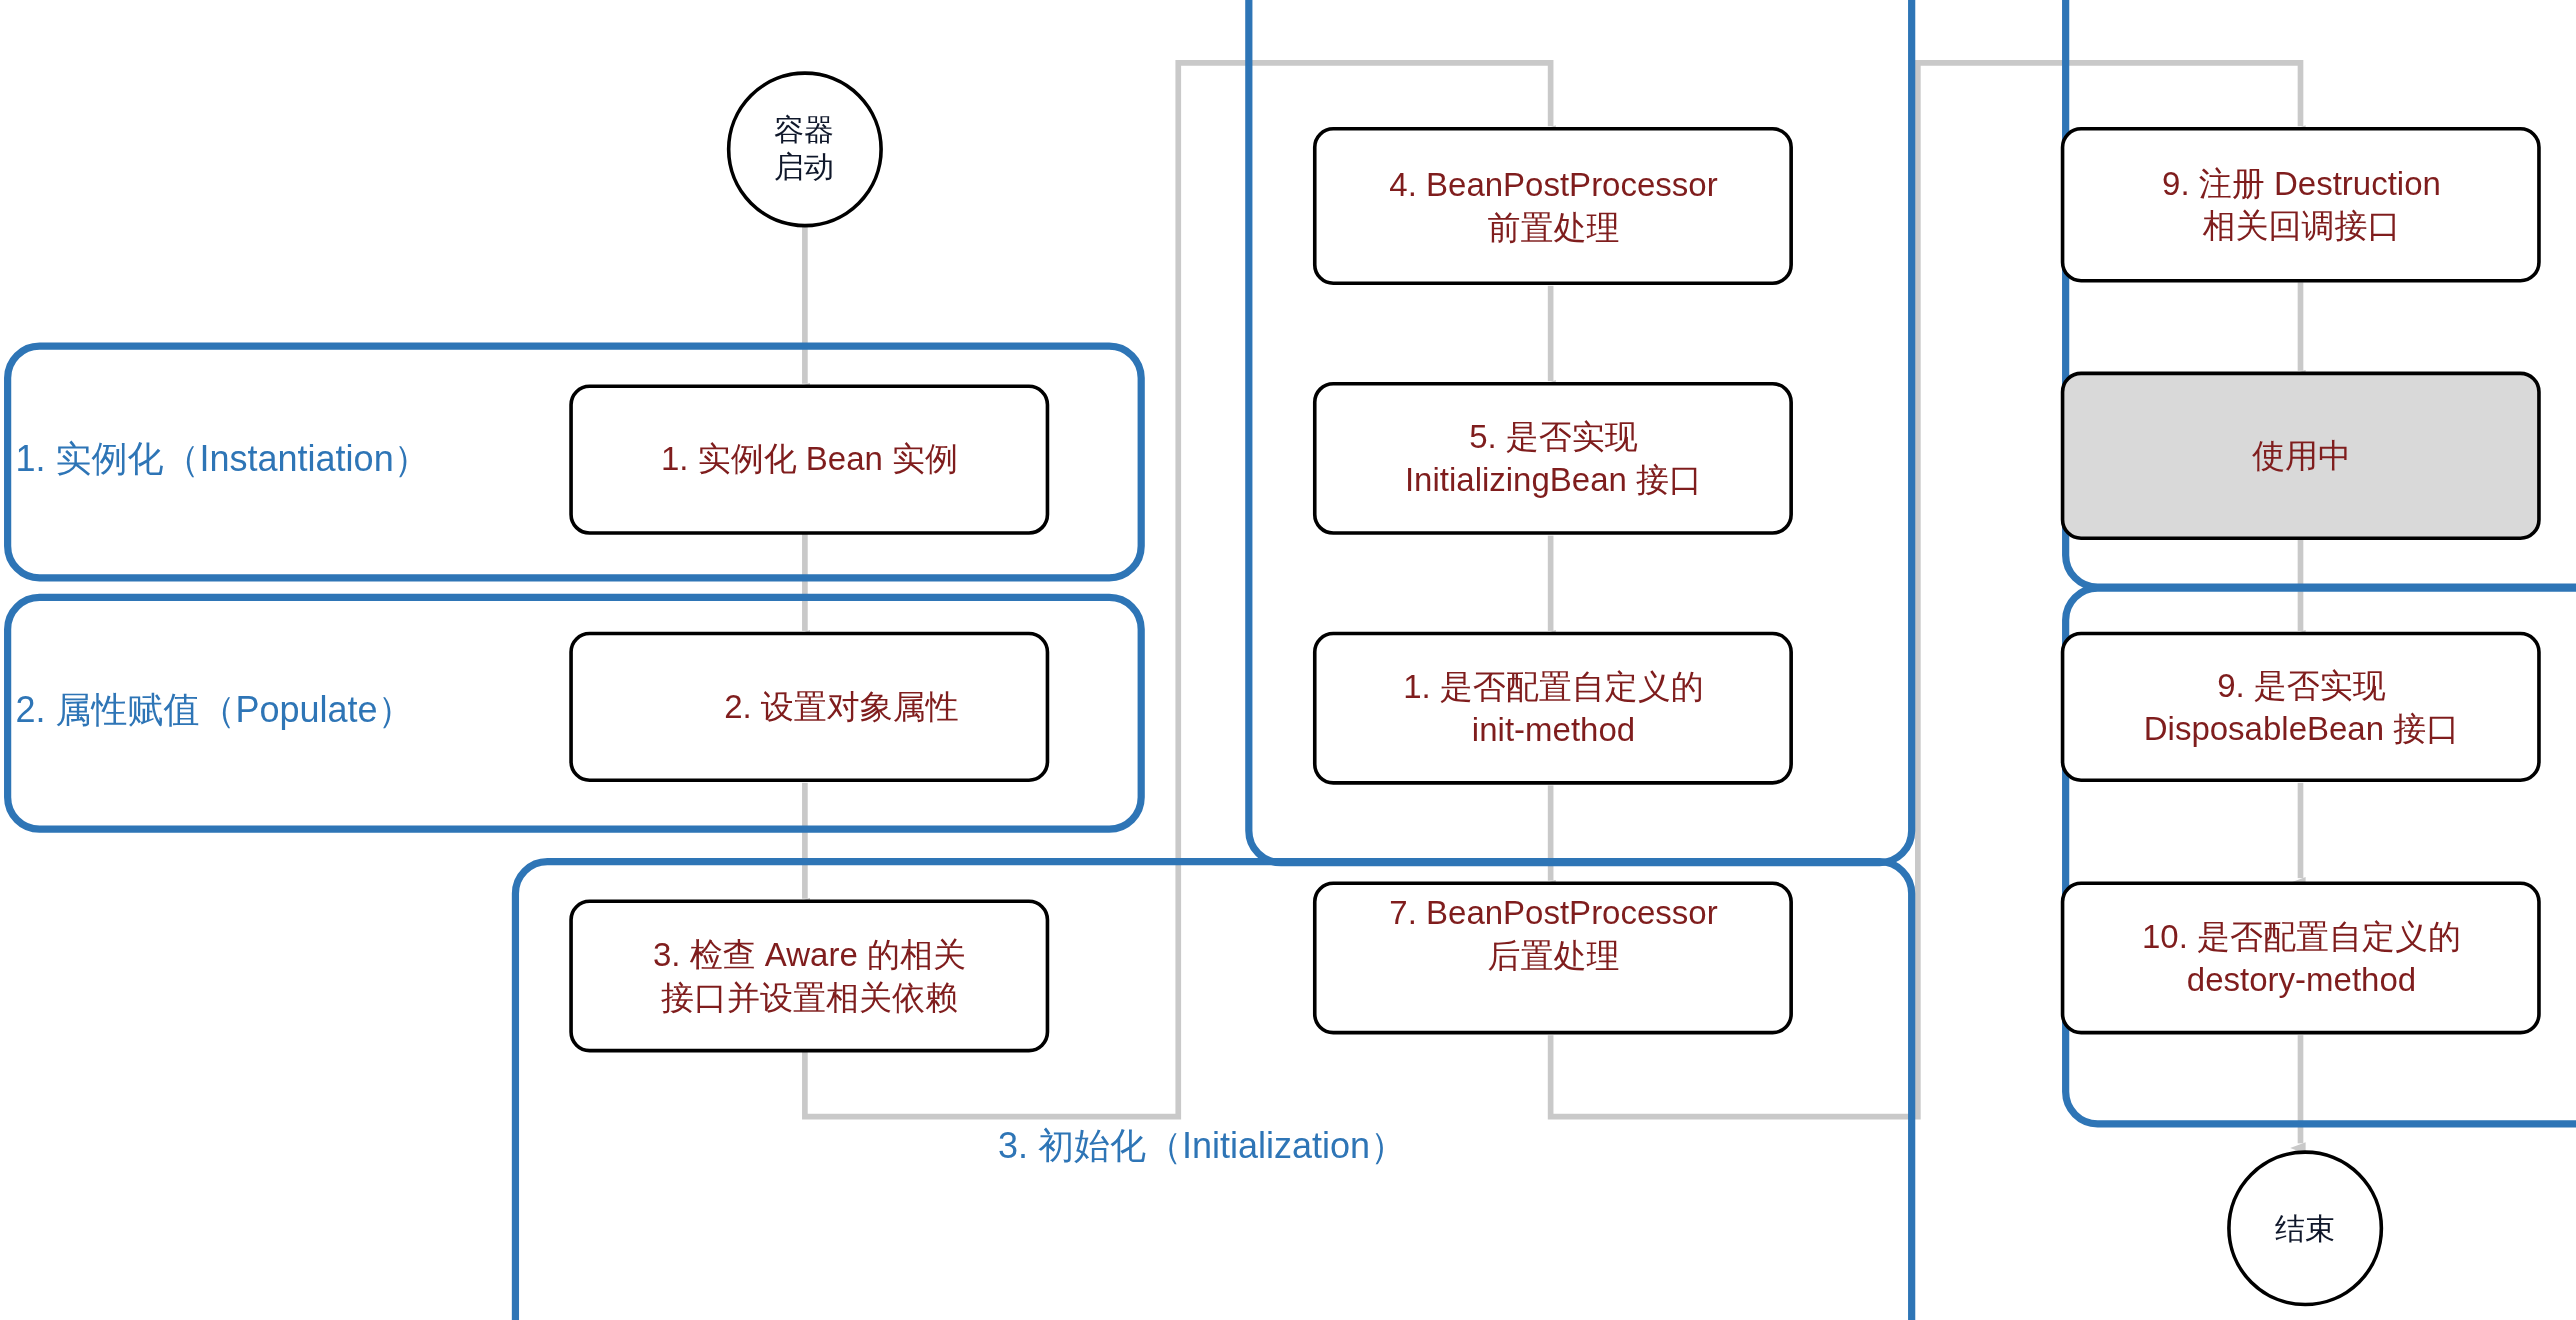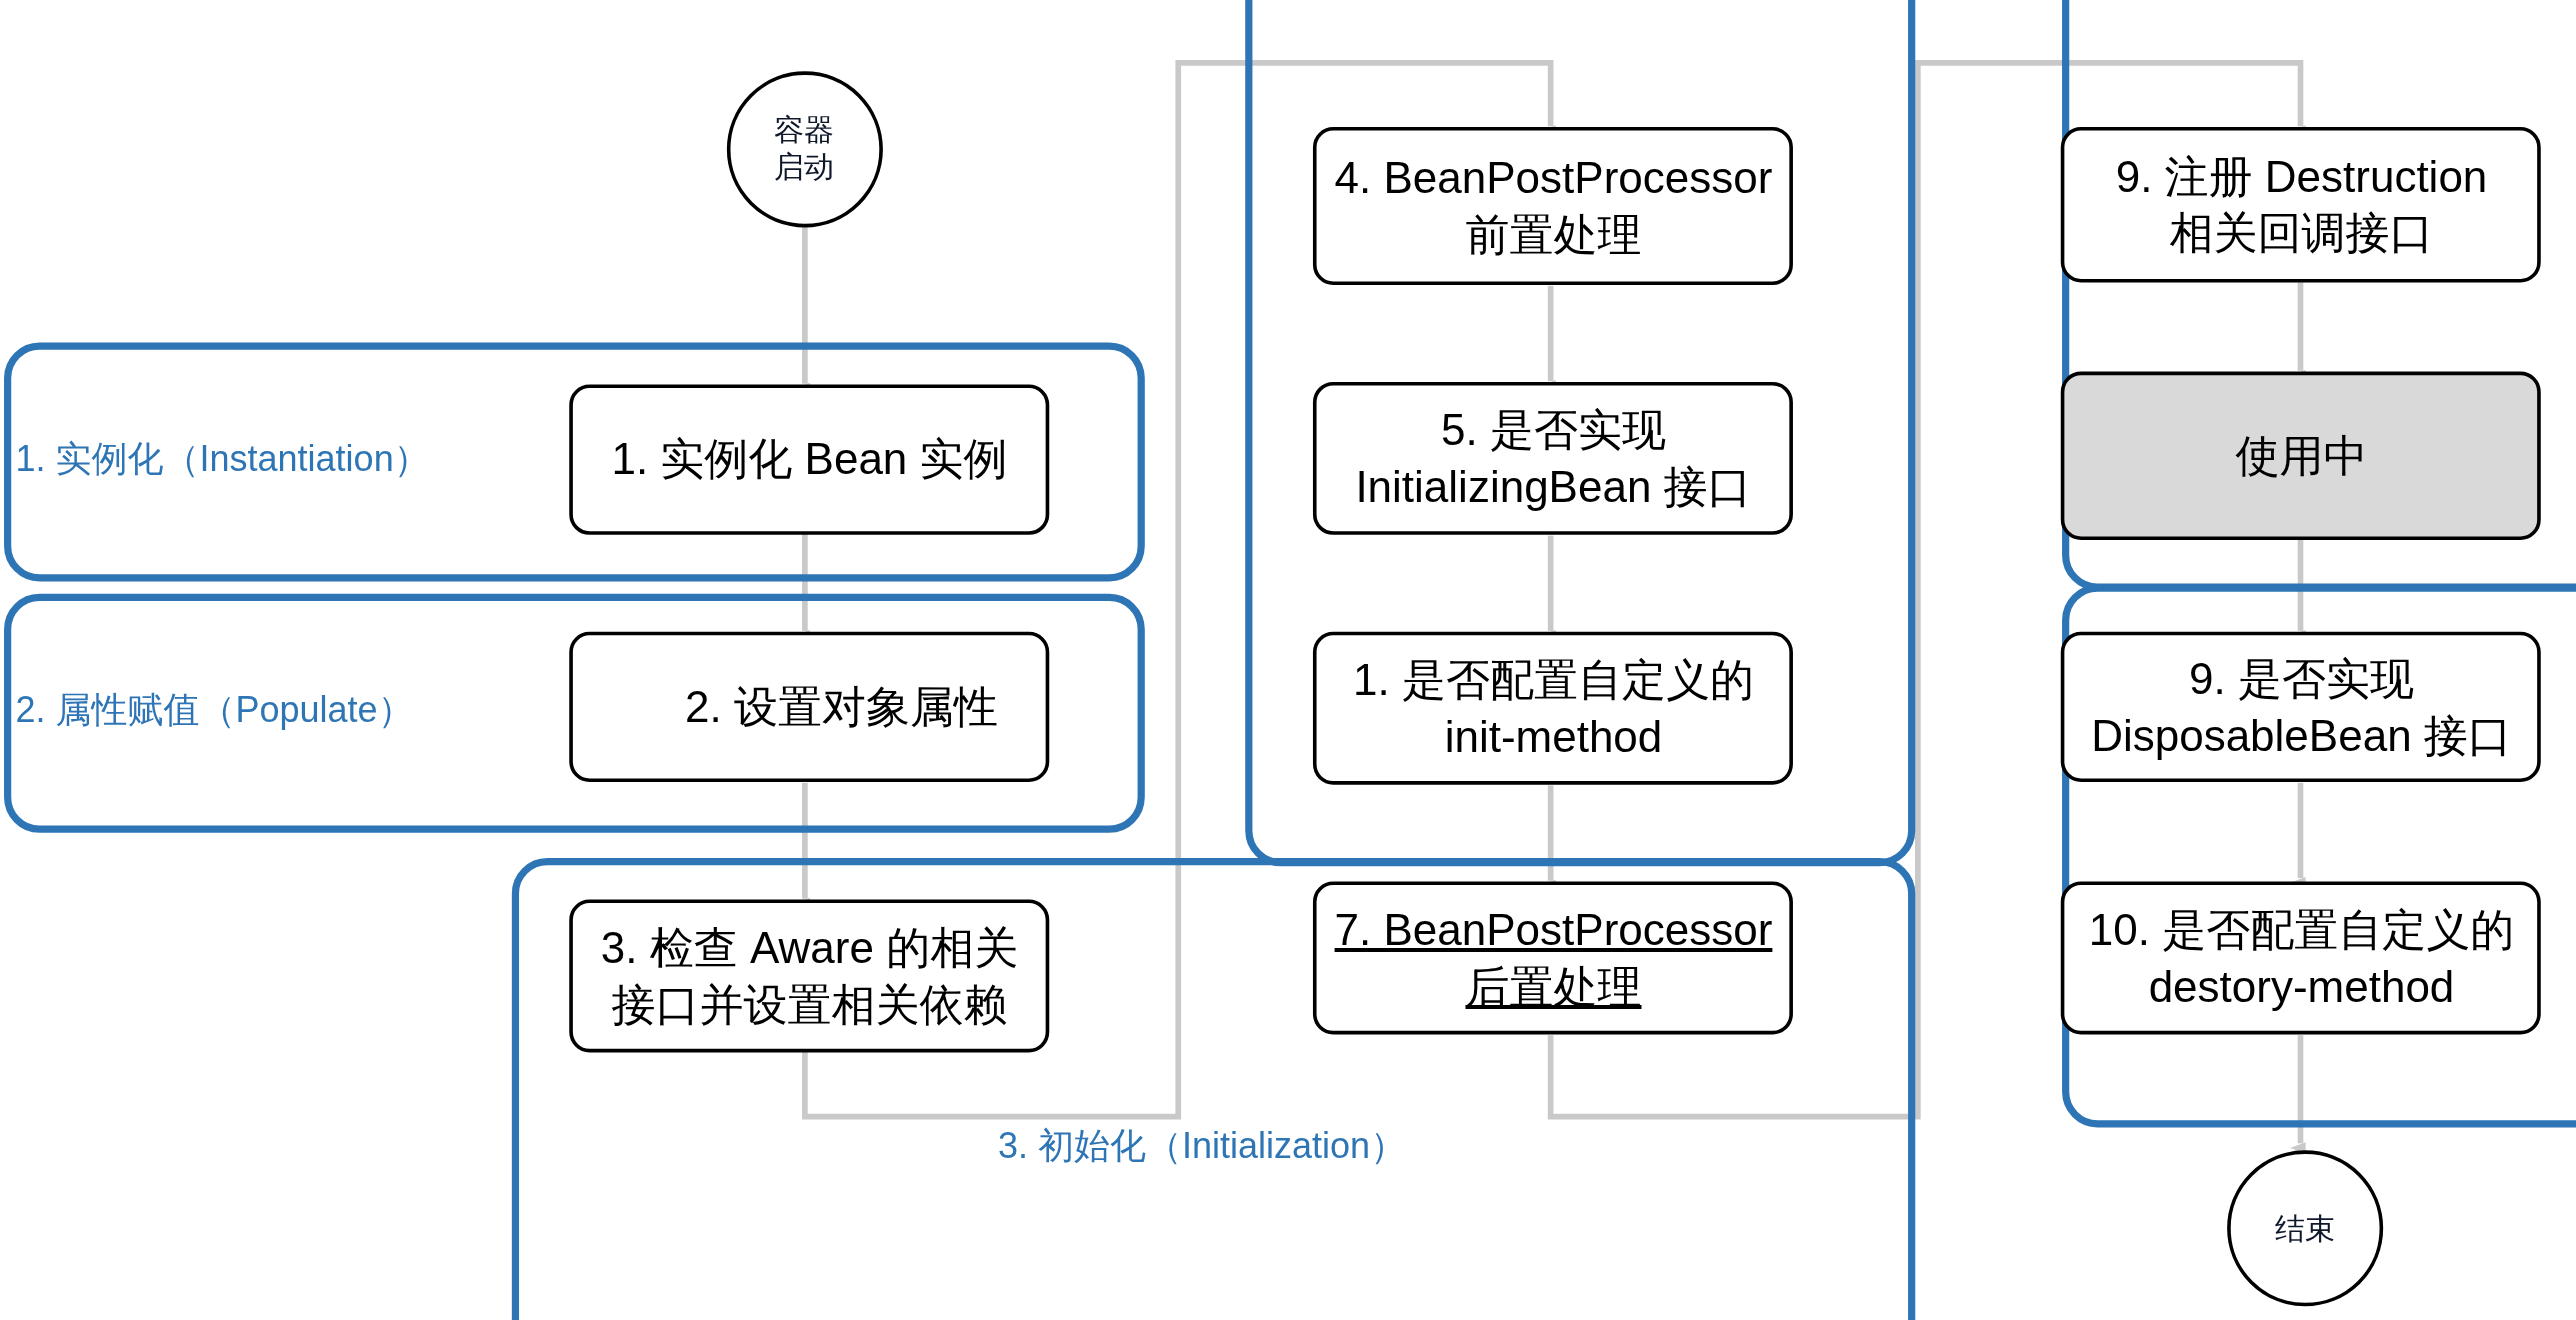--- a/index.html
+++ b/index.html
@@ -3,22 +3,22 @@
 <meta charset="utf-8">
 <style>
   html,body{margin:0;padding:0;background:#ffffff;}
   body{font-family:"Liberation Sans","DejaVu Sans",sans-serif;}
   #stage{position:relative;width:3075px;height:1320px;background:#fff;overflow:hidden;}
   svg.layer{position:absolute;left:0;top:0;width:3075px;height:1320px;}
   .nodetext{
     position:absolute;
     display:flex;align-items:center;justify-content:center;
     text-align:center;
-    color:#000000;
-    font-size:44px;
+    color:#7f1d1d;
+    font-size:33px;
     line-height:1.28;
     white-space:pre-line;
     pointer-events:none;
   }
   .phaselabel{
     position:absolute;
     display:flex;align-items:center;
     color:#2E75B6;
     font-size:36px;
     white-space:nowrap;
@@ -110,21 +110,21 @@
   <div class="nodetext" style="left:571px;top:634px;width:541px;height:147px;">2. 设置对象属性</div>
   <div class="nodetext" style="left:571px;top:902px;width:477px;height:149px;">3. 检查 Aware 的相关
 接口并设置相关依赖</div>
 
   <div class="nodetext" style="left:1315px;top:129px;width:477px;height:155px;">4. BeanPostProcessor
 前置处理</div>
   <div class="nodetext" style="left:1315px;top:384px;width:477px;height:149px;">5. 是否实现
 InitializingBean 接口</div>
   <div class="nodetext" style="left:1315px;top:634px;width:477px;height:149px;">1. 是否配置自定义的
 init-method</div>
-  <div class="nodetext" style="left:1315px;top:884px;width:477px;height:149px;text-decoration:underline;">7. BeanPostProcessor
+  <div class="nodetext" style="left:1315px;top:860px;width:477px;height:149px;">7. BeanPostProcessor
 后置处理</div>
 
   <div class="nodetext" style="left:2063px;top:129px;width:477px;height:152px;">9. 注册 Destruction
 相关回调接口</div>
   <div class="nodetext" style="left:2063px;top:374px;width:477px;height:165px;">使用中</div>
   <div class="nodetext" style="left:2063px;top:634px;width:477px;height:147px;">9. 是否实现
 DisposableBean 接口</div>
   <div class="nodetext" style="left:2063px;top:884px;width:477px;height:149px;">10. 是否配置自定义的
 destory-method</div>
 

